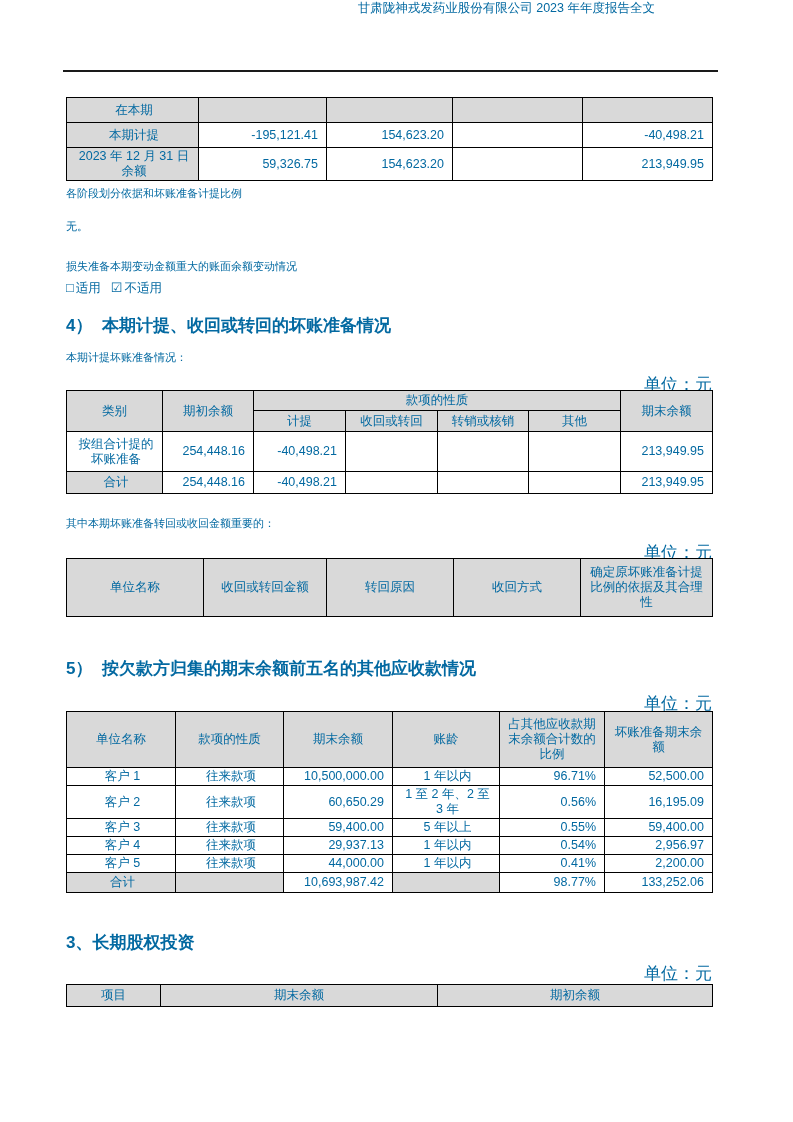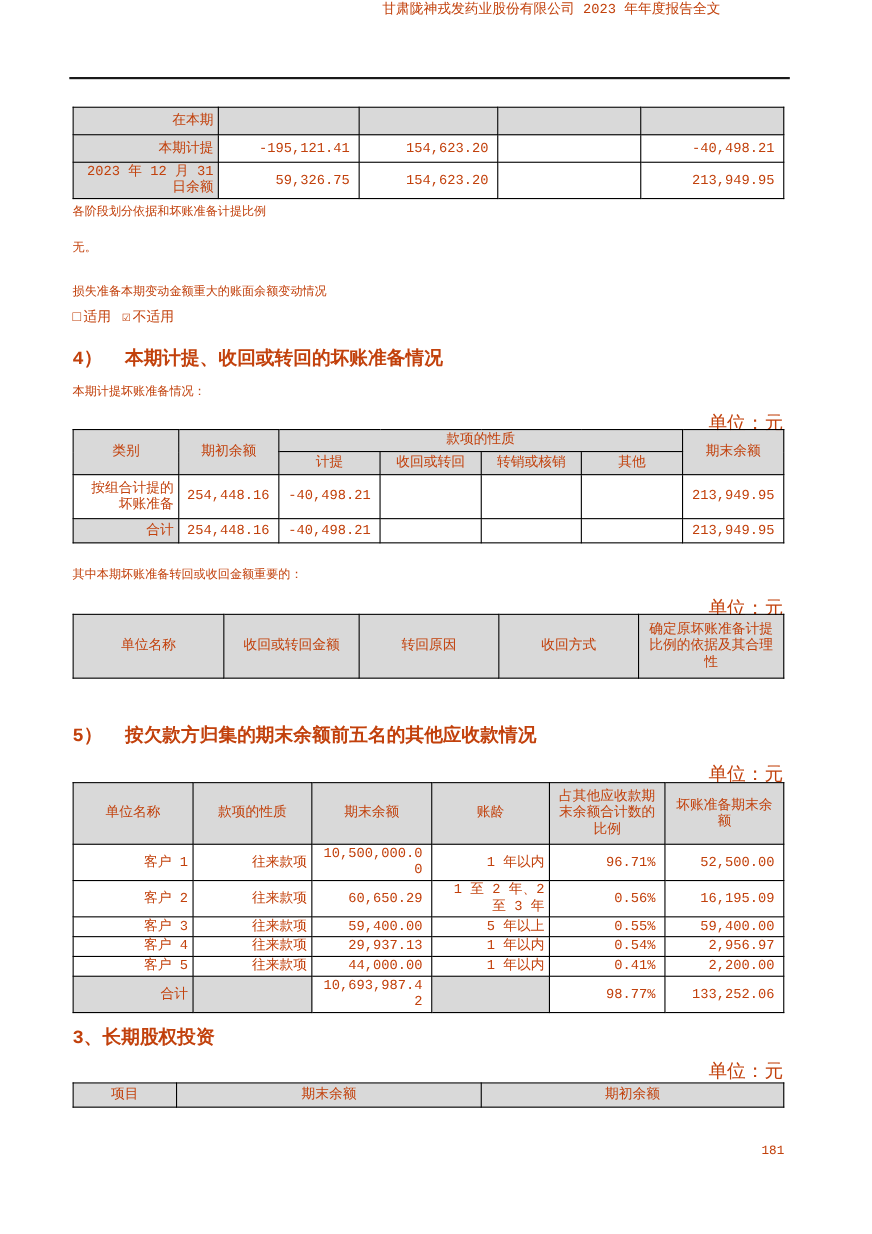--- a/index.html
+++ b/index.html
@@ -2,22 +2,22 @@
 <html lang="zh"><head>
 <meta charset="utf-8">
 <style>
   * { margin:0; padding:0; box-sizing:border-box; }
   html,body { background:#ffffff; }
   .page {
     position:relative;
     width:793px; height:1122px;
     margin:0 auto;
     background:#ffffff;
-    font-family:Liberation Mono, monospace;
-    color:#c2410c;
+    font-family:Liberation Sans, sans-serif;
+    color:#0369a1;
     overflow:hidden;
   }
   .abs { position:absolute; left:66px; width:646px; }
 
   
   .doc-header { top:48px; left:63px; width:655px; text-align:right; font-size:12.5px; }
   .doc-header-rule { position:absolute; top:70px; left:63px; width:655px; border-top:2px solid #1a1a1a; }
 
   
   .note { font-size:11px; line-height:15px; white-space:pre-wrap; }
@@ -28,21 +28,21 @@
   .checkline .gap { display:inline-block; width:10px; }
 
   
   table { border-collapse:collapse; table-layout:fixed; width:646px;
           font-size:12.5px; line-height:15px; }
   table, td, th { border:1px solid #000; }
   table { border-width:1.5px; }
   td { vertical-align:middle; padding:1px 4px; word-break:break-all; }
   .gy  { background:#d9d9d9; }
   .hd  { background:#d9d9d9; text-align:center; font-weight:normal; }
-  .lbl { text-align:right; padding-left:7px; }
+  .lbl { text-align:center; padding-left:7px; }
   .num { text-align:right; padding-right:8px; }
 
   .page-number { position:absolute; top:1040px; left:63px; width:650px;
                  text-align:right; font-size:11.5px; }
 </style>
 </head>
 <body>
 
 <div class="page">
 
@@ -243,15 +243,14 @@
       </colgroup>
     <tbody>
         <tr style="height:22px">
       <td class="hd">项目</td>
       <td class="hd">期末余额</td>
       <td class="hd">期初余额</td>
     </tr>
   </tbody>
     </table>
 
-  <div class="page-number">181</div>
 
 </div>
 
 </body></html>

